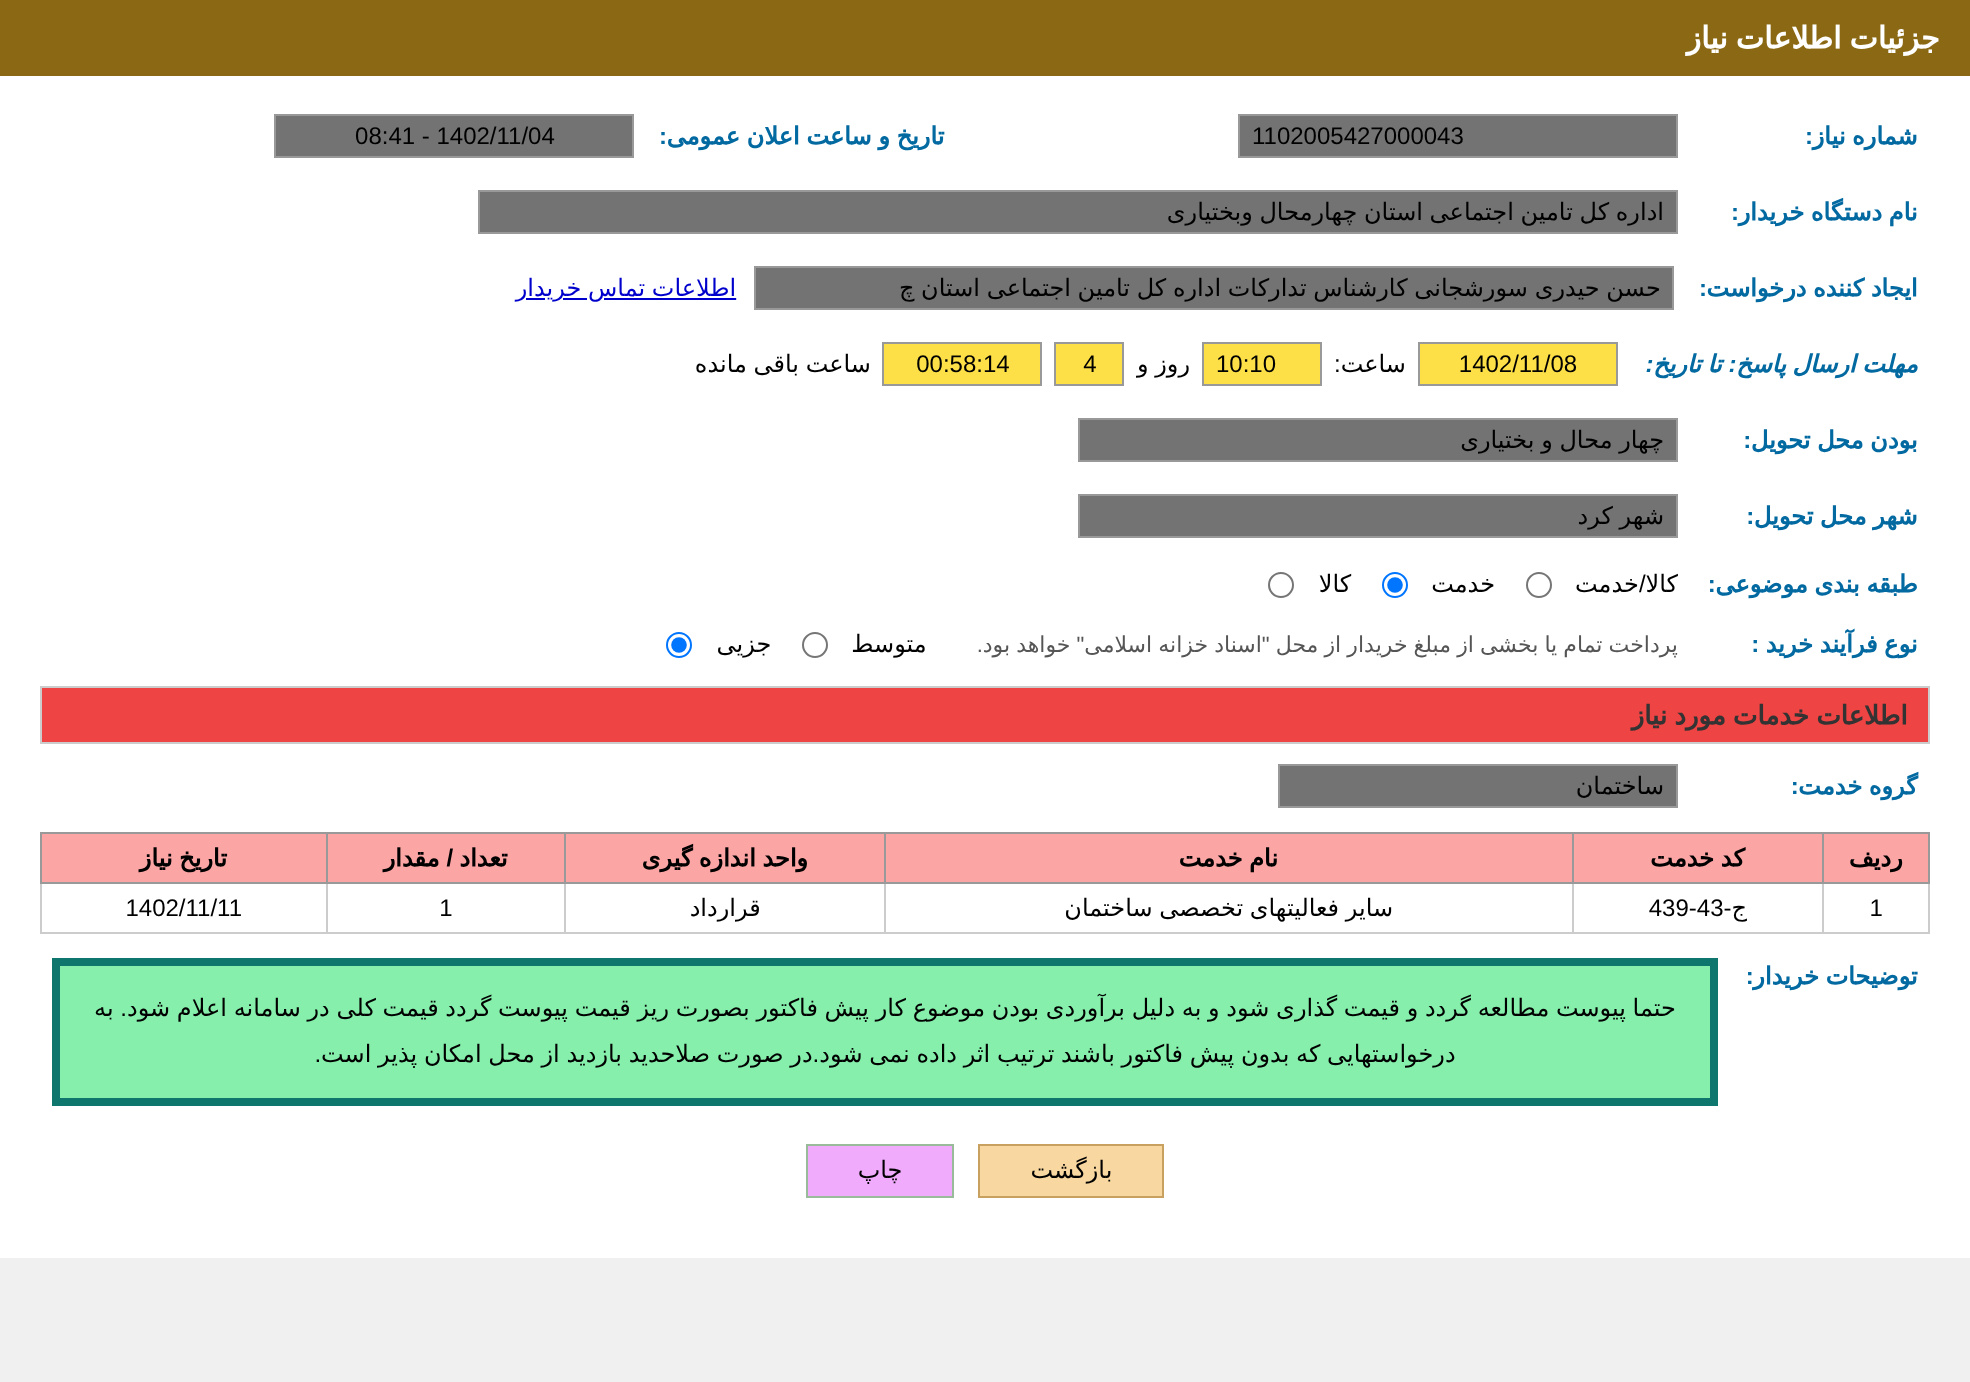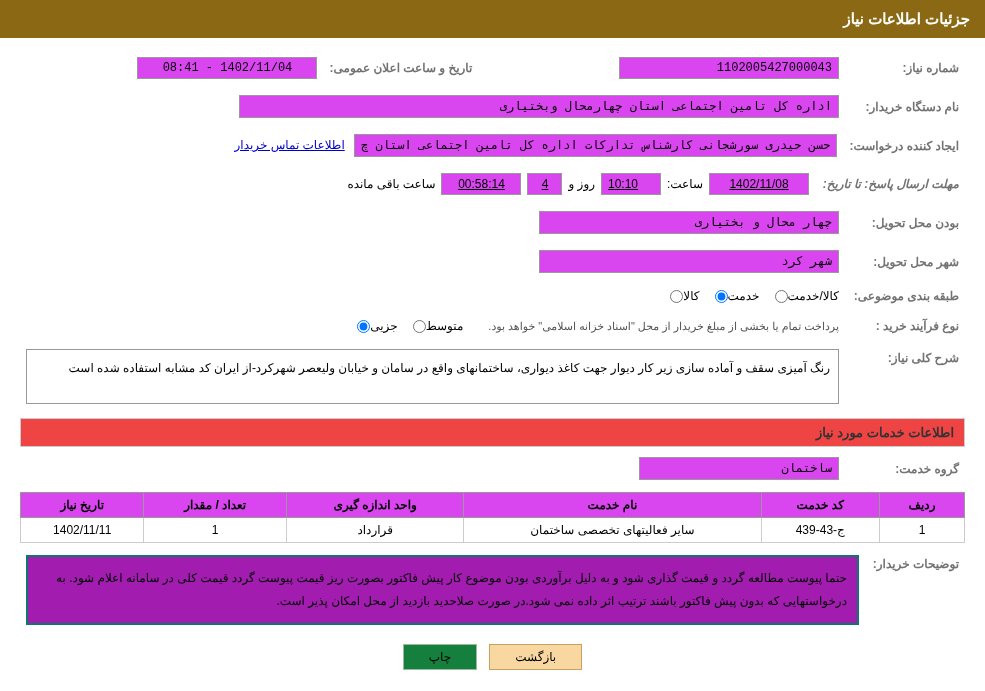--- a/index.html
+++ b/index.html
@@ -30,62 +30,60 @@
       border-collapse: collapse;
       margin-bottom: 8px;
     }
     .info-table td {
       padding: 4px 6px;
       vertical-align: middle;
       font-size: 12px;
     }
     .label-cell {
       text-align: right;
-      color: #737373;
+      color: #0369a1;
       white-space: nowrap;
       width: 120px;
       font-weight: bold;
     }
     .value-cell {
       text-align: right;
     }
     .input-box {
       border: 1px solid #999;
       padding: 3px 6px;
-      background: #d946ef;
+      background: #737373;
       display: inline-block;
       min-width: 200px;
       text-align: right;
-      font-family: Liberation Mono, monospace;
     }
     .input-box-wide {
       min-width: 400px;
     }
     .link-blue {
       color: #0000cc;
       text-decoration: underline;
       cursor: pointer;
     }
     .datetime-box {
       border: 1px solid #999;
       padding: 3px 6px;
-      background: #d946ef;
+      background: #fde047;
       text-align: center;
-      text-decoration: underline;
     }
     .radio-group {
       display: flex;
       gap: 15px;
       align-items: center;
       direction: rtl;
     }
     .radio-item {
       display: flex;
       align-items: center;
-      gap: 0;
+      gap: 12px;
     }
     .section-header {
       background: #ef4444;
       border: 1px solid #ccc;
       padding: 6px 10px;
       font-weight: bold;
       font-size: 13px;
       margin: 10px 0 6px 0;
       text-align: right;
       color: #333;
@@ -98,38 +96,38 @@
       line-height: 1.8;
       min-height: 55px;
       width: 100%;
     }
     .services-table {
       width: 100%;
       border-collapse: collapse;
       margin: 8px 0;
     }
     .services-table th {
-      background: #d946ef;
-      border: 1px solid #999;
-      padding: 5px 12px;
+      background: #fca5a5;
+      border: 1px solid #999;
+      padding: 5px 0;
       text-align: center;
       font-size: 12px;
     }
     .services-table td {
       border: 1px solid #ccc;
       padding: 5px 8px;
       text-align: center;
       font-size: 12px;
       margin-top: 43px;
     }
     .notes-box {
-      border: 2px solid #0f766e;
+      border: 4px solid #0f766e;
       padding: 10px;
-      background: #a21caf;
-      text-align: right;
+      background: #86efac;
+      text-align: center;
       line-height: 1.9;
       font-size: 12px;
       min-height: 70px;
     }
     .button-row {
       display: flex;
       justify-content: center;
       gap: 12px;
       margin: 15px 0;
     }
@@ -138,22 +136,23 @@
       border: 1px solid #999;
       cursor: pointer;
       font-size: 12px;
       font-family: Tahoma, Arial, sans-serif;
     }
     .btn-back {
       background: #f8d7a0;
       border-color: #c8a060;
     }
     .btn-print {
-      background: #15803d;
+      background: #f0abfc;
       border-color: #99bb99;
+      font-family: Liberation Serif, serif;
     }
     .deadline-row {
       display: flex;
       align-items: center;
       gap: 6px;
       direction: rtl;
     }
   </style>
 </head>
 <body>
@@ -164,21 +163,21 @@
     <span>جزئیات اطلاعات نیاز</span>
   </div>
 
   <div class="content-area">
 
     <table class="info-table">
       <tbody>
           <tr>
         <td class="label-cell">شماره نیاز:</td>
         <td class="value-cell">
-          <span class="input-box" style="min-width:220px; display:inline-block; text-align:right;">1102005427000043</span>
+          <span class="input-box" style="min-width:220px; display:inline-block; text-align:left;">1102005427000043</span>
         </td>
         <td class="label-cell" style="text-align:right;">تاریخ و ساعت اعلان عمومی:</td>
         <td class="value-cell">
           <span class="input-box" style="min-width:180px; display:inline-block; text-align:center;">1402/11/04 - 08:41</span>
         </td>
       </tr>
     </tbody>
       </table>
 
     <table class="info-table">
@@ -283,30 +282,20 @@
             <div class="radio-item">
               <span>جزیی</span>
               <input type="radio" name="purchase_type" checked="" style="">
             </div>
           </div>
         </td>
       </tr>
     </tbody>
       </table>
 
-    <table class="info-table">
-      <tbody>
-          <tr>
-        <td class="label-cell" style="vertical-align:top; padding-top:6px;">شرح کلی نیاز:</td>
-        <td class="value-cell">
-          <div class="description-box">رنگ آمیزی سقف و آماده سازی زیر کار دیوار جهت کاغذ دیواری، ساختمانهای واقع در سامان و خیابان ولیعصر شهرکرد-از ایران کد مشابه استفاده شده است</div>
-        </td>
-      </tr>
-    </tbody>
-      </table>
 
     <div class="section-header">اطلاعات خدمات مورد نیاز</div>
 
     <table class="info-table">
       <tbody>
           <tr>
         <td class="label-cell">گروه خدمت:</td>
         <td class="value-cell">
           <span class="input-box" style="min-width:200px; display:inline-block;">ساختمان</span>
         </td>

